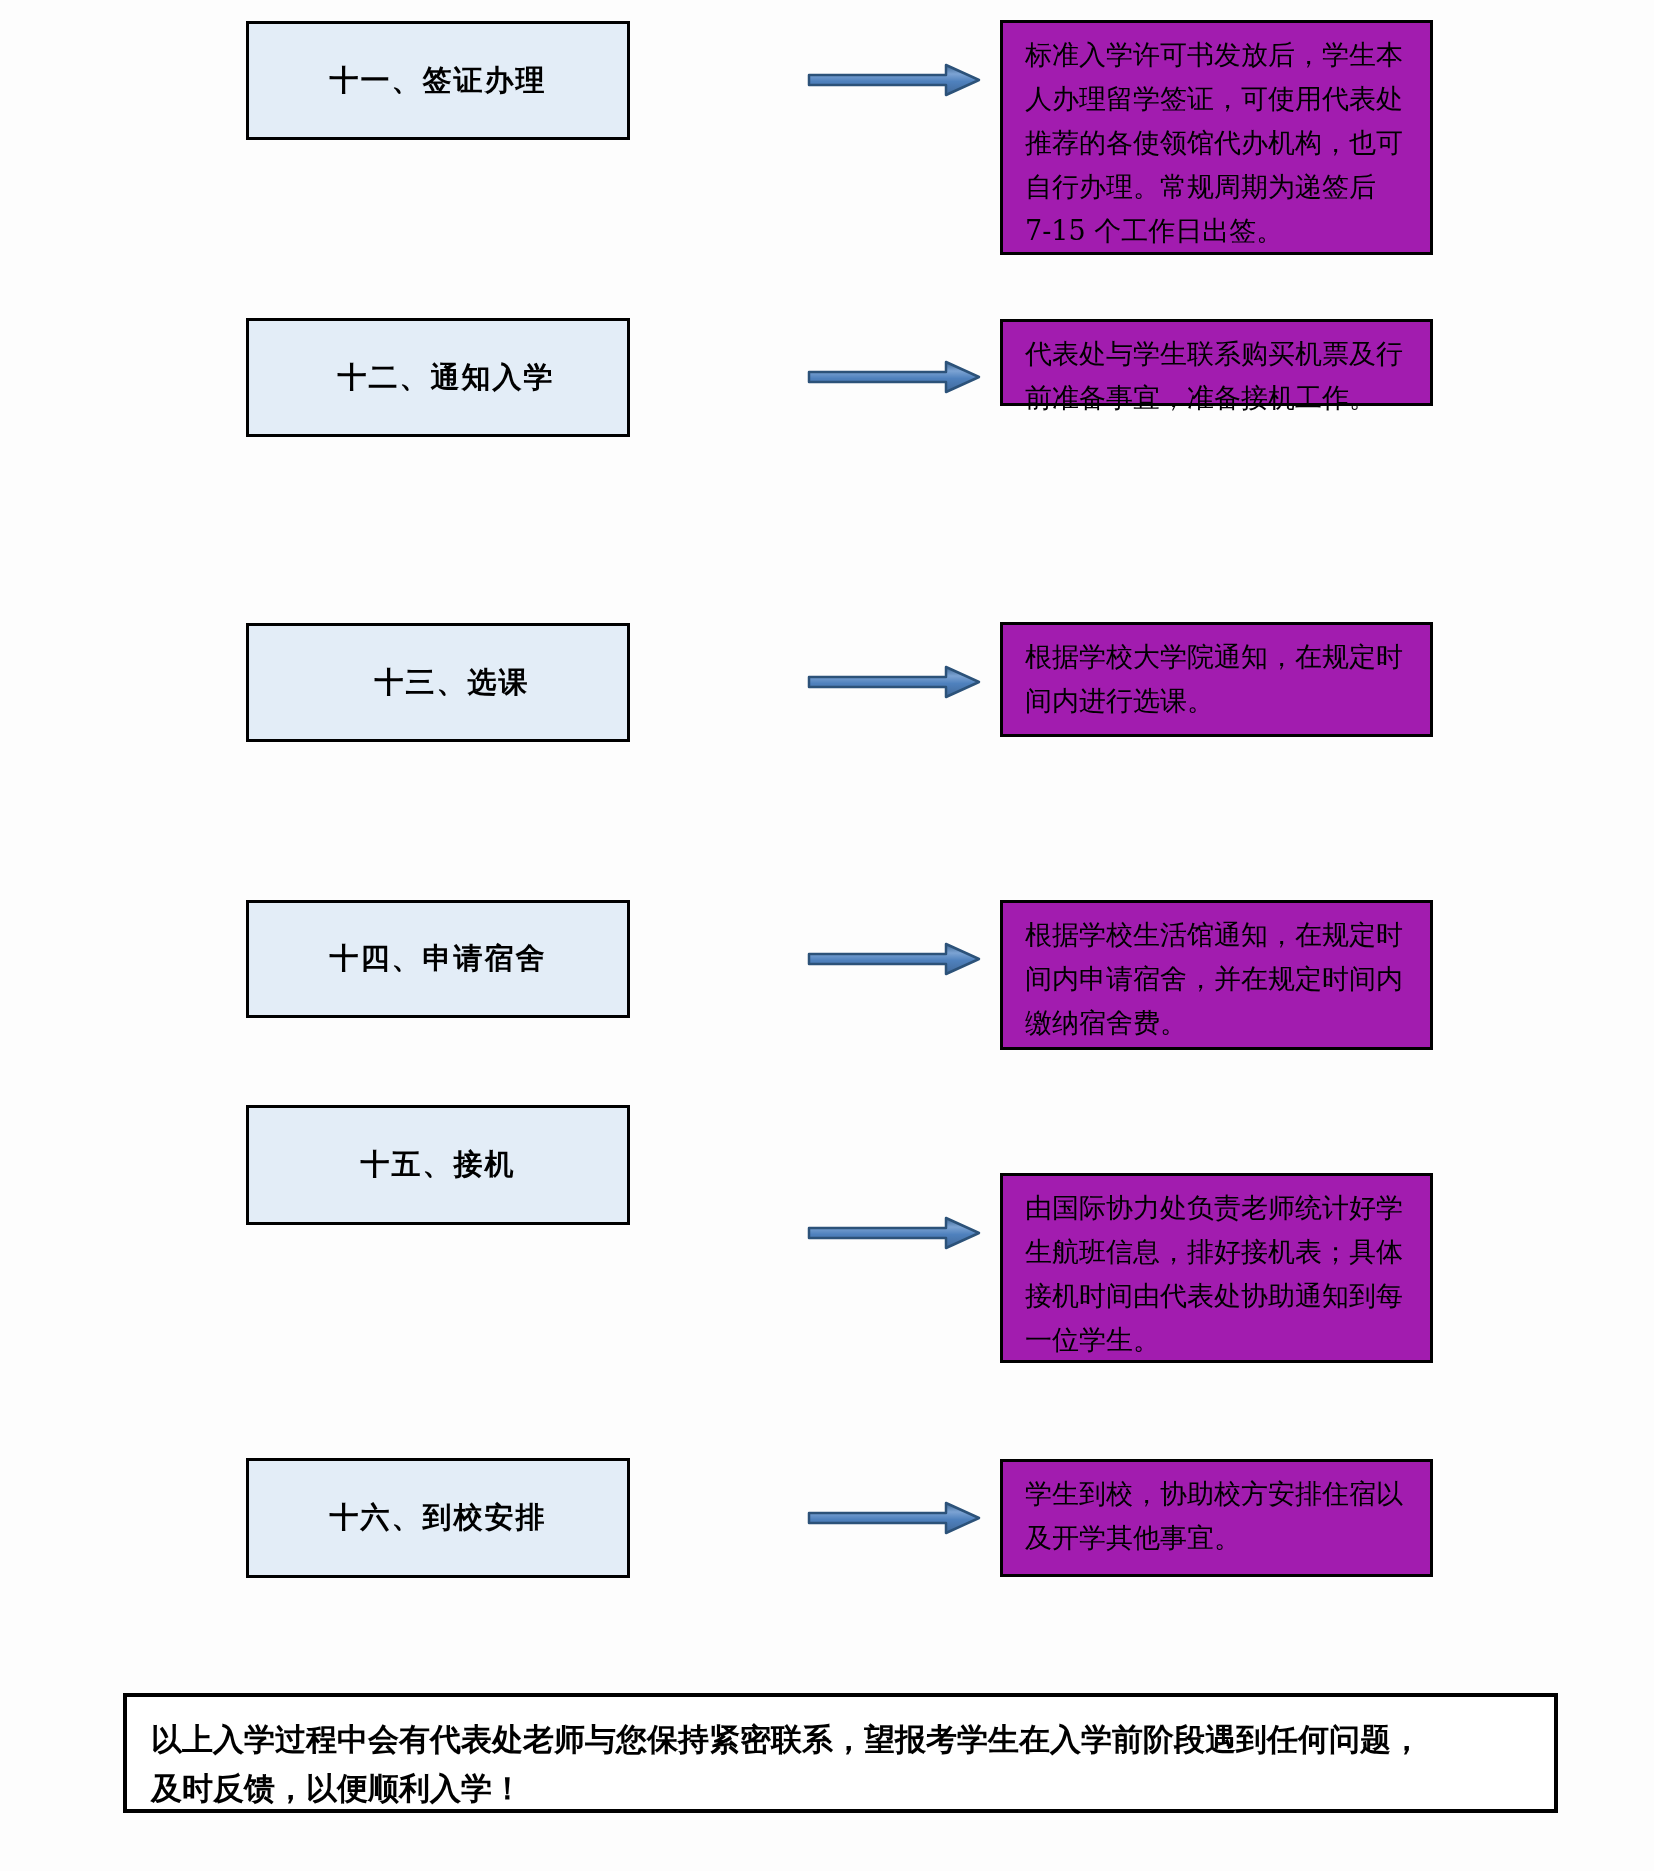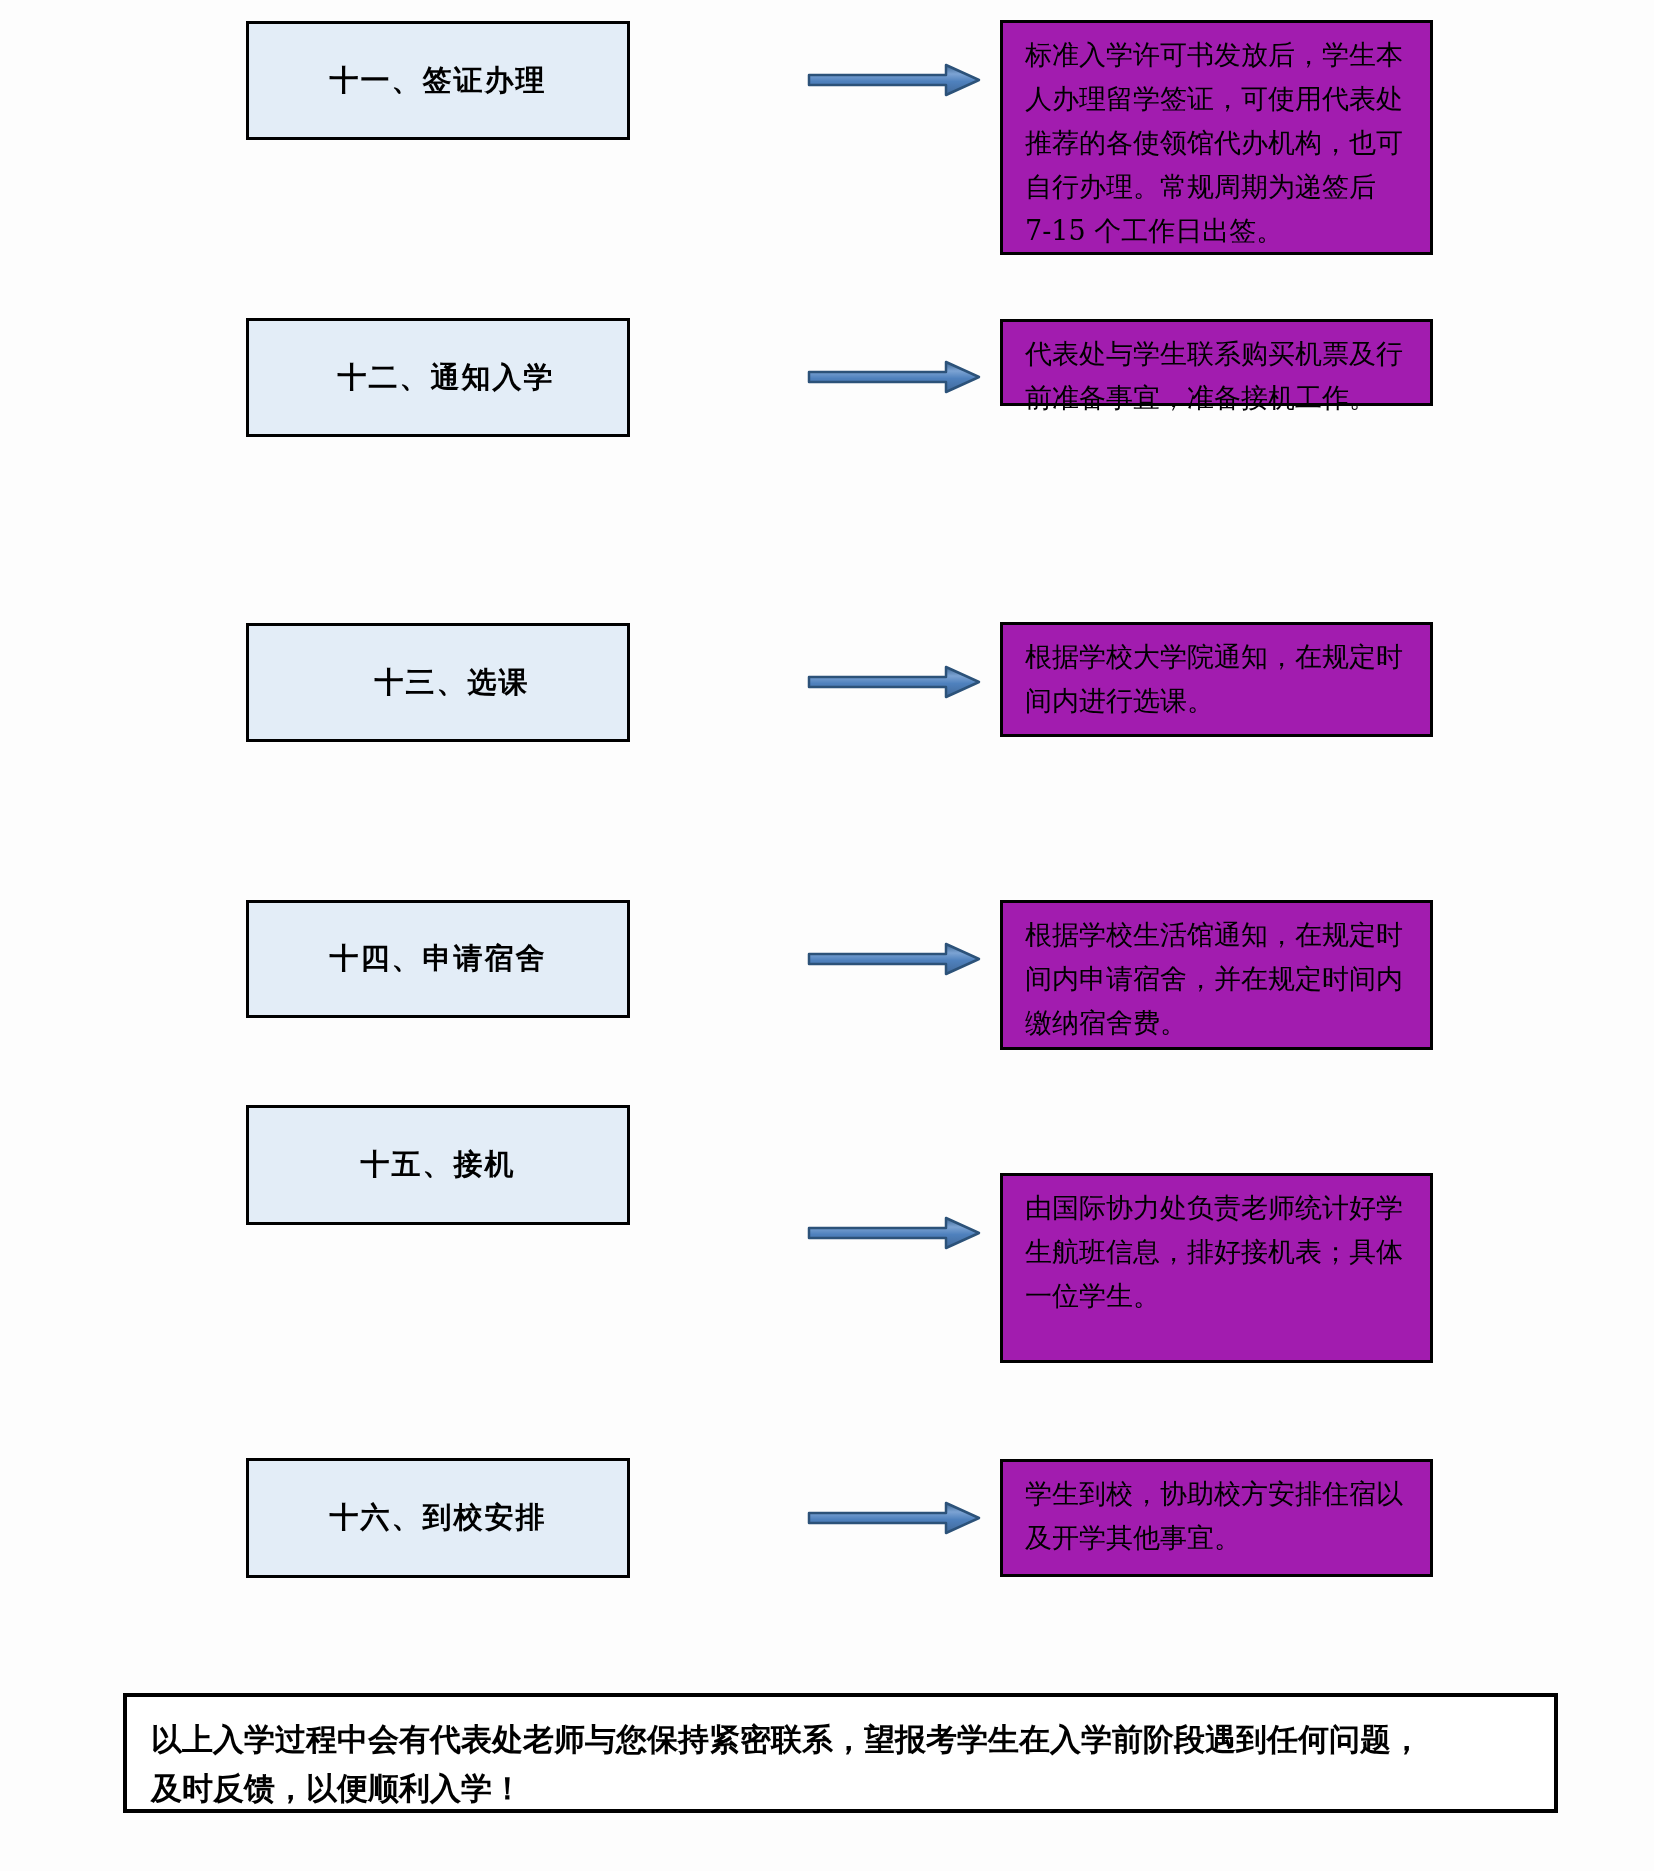--- a/index.html
+++ b/index.html
@@ -148,20 +148,21 @@
     <span class="step-label">十五、接机</span>
   </div>
   <div class="arrow-wrap" style="top:1215px;">
     <svg width="176" height="36" viewBox="0 0 176 36">
       <path d="M3 13 H140 V3 L173 18 L140 33 V23 H3 Z" fill="url(#arrowGrad)" stroke="#2c5279" stroke-width="2.5" stroke-linejoin="round"></path>
     </svg>
   </div>
   <div class="desc-box" style="top:1173px;height:190px;">
     <div class="desc-line">由国际协力处负责老师统计好学</div>
     <div class="desc-line">生航班信息，排好接机表；具体</div>
+    <div class="desc-line">接机时间由代表处协助通知到每</div>
     <div class="desc-line">一位学生。</div>
   </div>
 
   <div class="step-box" style="top:1458px;height:120px;">
     <span class="step-label">十六、到校安排</span>
   </div>
   <div class="arrow-wrap" style="top:1500px;">
     <svg width="176" height="36" viewBox="0 0 176 36">
       <path d="M3 13 H140 V3 L173 18 L140 33 V23 H3 Z" fill="url(#arrowGrad)" stroke="#2c5279" stroke-width="2.5" stroke-linejoin="round"></path>
     </svg>

